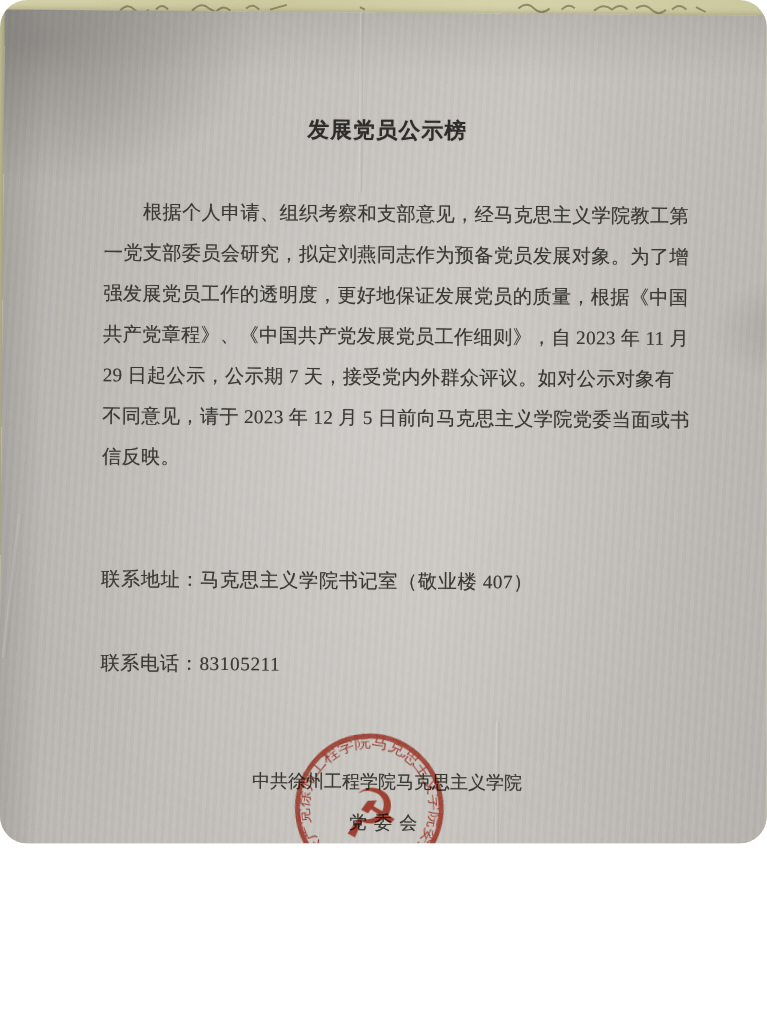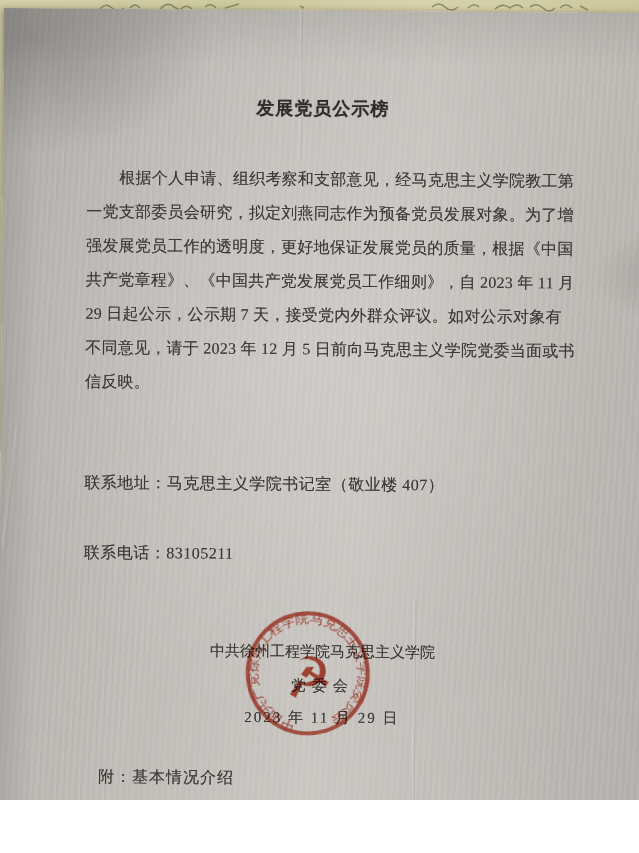--- a/index.html
+++ b/index.html
@@ -1,21 +1,22 @@
 <!DOCTYPE html>
 <html><head>
 <meta charset="utf-8">
 <style>
   html,body{margin:0;padding:0;}
   .photo{
     position:relative;
-    width:639px;height:800px;
+    width:639px;height:703px;
     overflow:hidden;
     background:linear-gradient(95deg,#d3cfa6 0%,#cdc99f 35%,#d6d2aa 60%,#c9c59b 100%);
     font-family:"Liberation Serif","DejaVu Serif",serif;
+    border-radius:23px;
   }
   .bg-scribbles{position:absolute;left:0;top:0;z-index:1;}
   .paper{
     position:absolute;left:4px;top:8px;width:700px;height:905px;
     transform:rotate(0.45deg);transform-origin:0 0;
     z-index:2;
     background:
       radial-gradient(ellipse 260px 170px at 4% 3%, rgba(70,68,64,.30), rgba(70,68,64,0) 70%),
       radial-gradient(ellipse 90px 60px at 94% 29%, rgba(105,100,96,.22), rgba(105,100,96,0) 75%),
       radial-gradient(ellipse 420px 520px at 42% 38%, rgba(255,255,255,.16), rgba(255,255,255,0) 72%),

